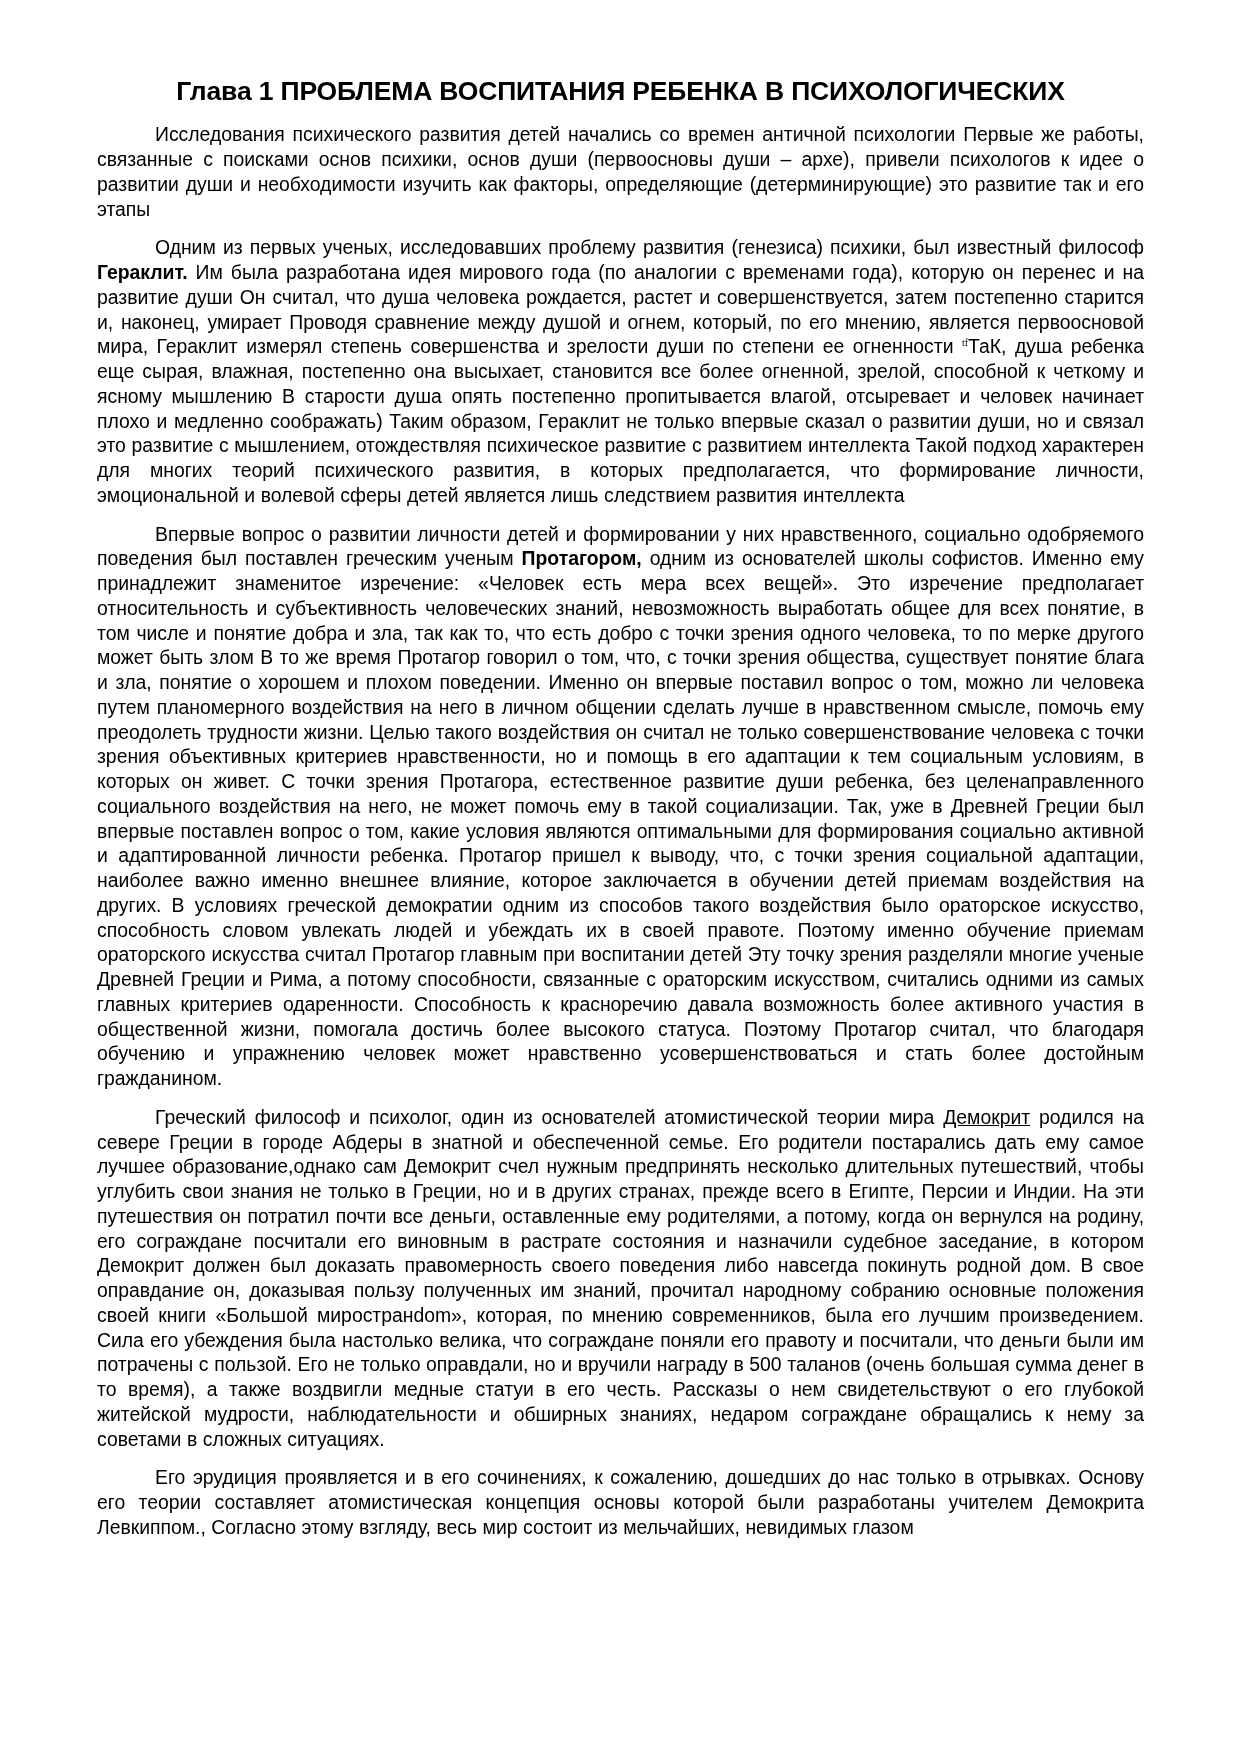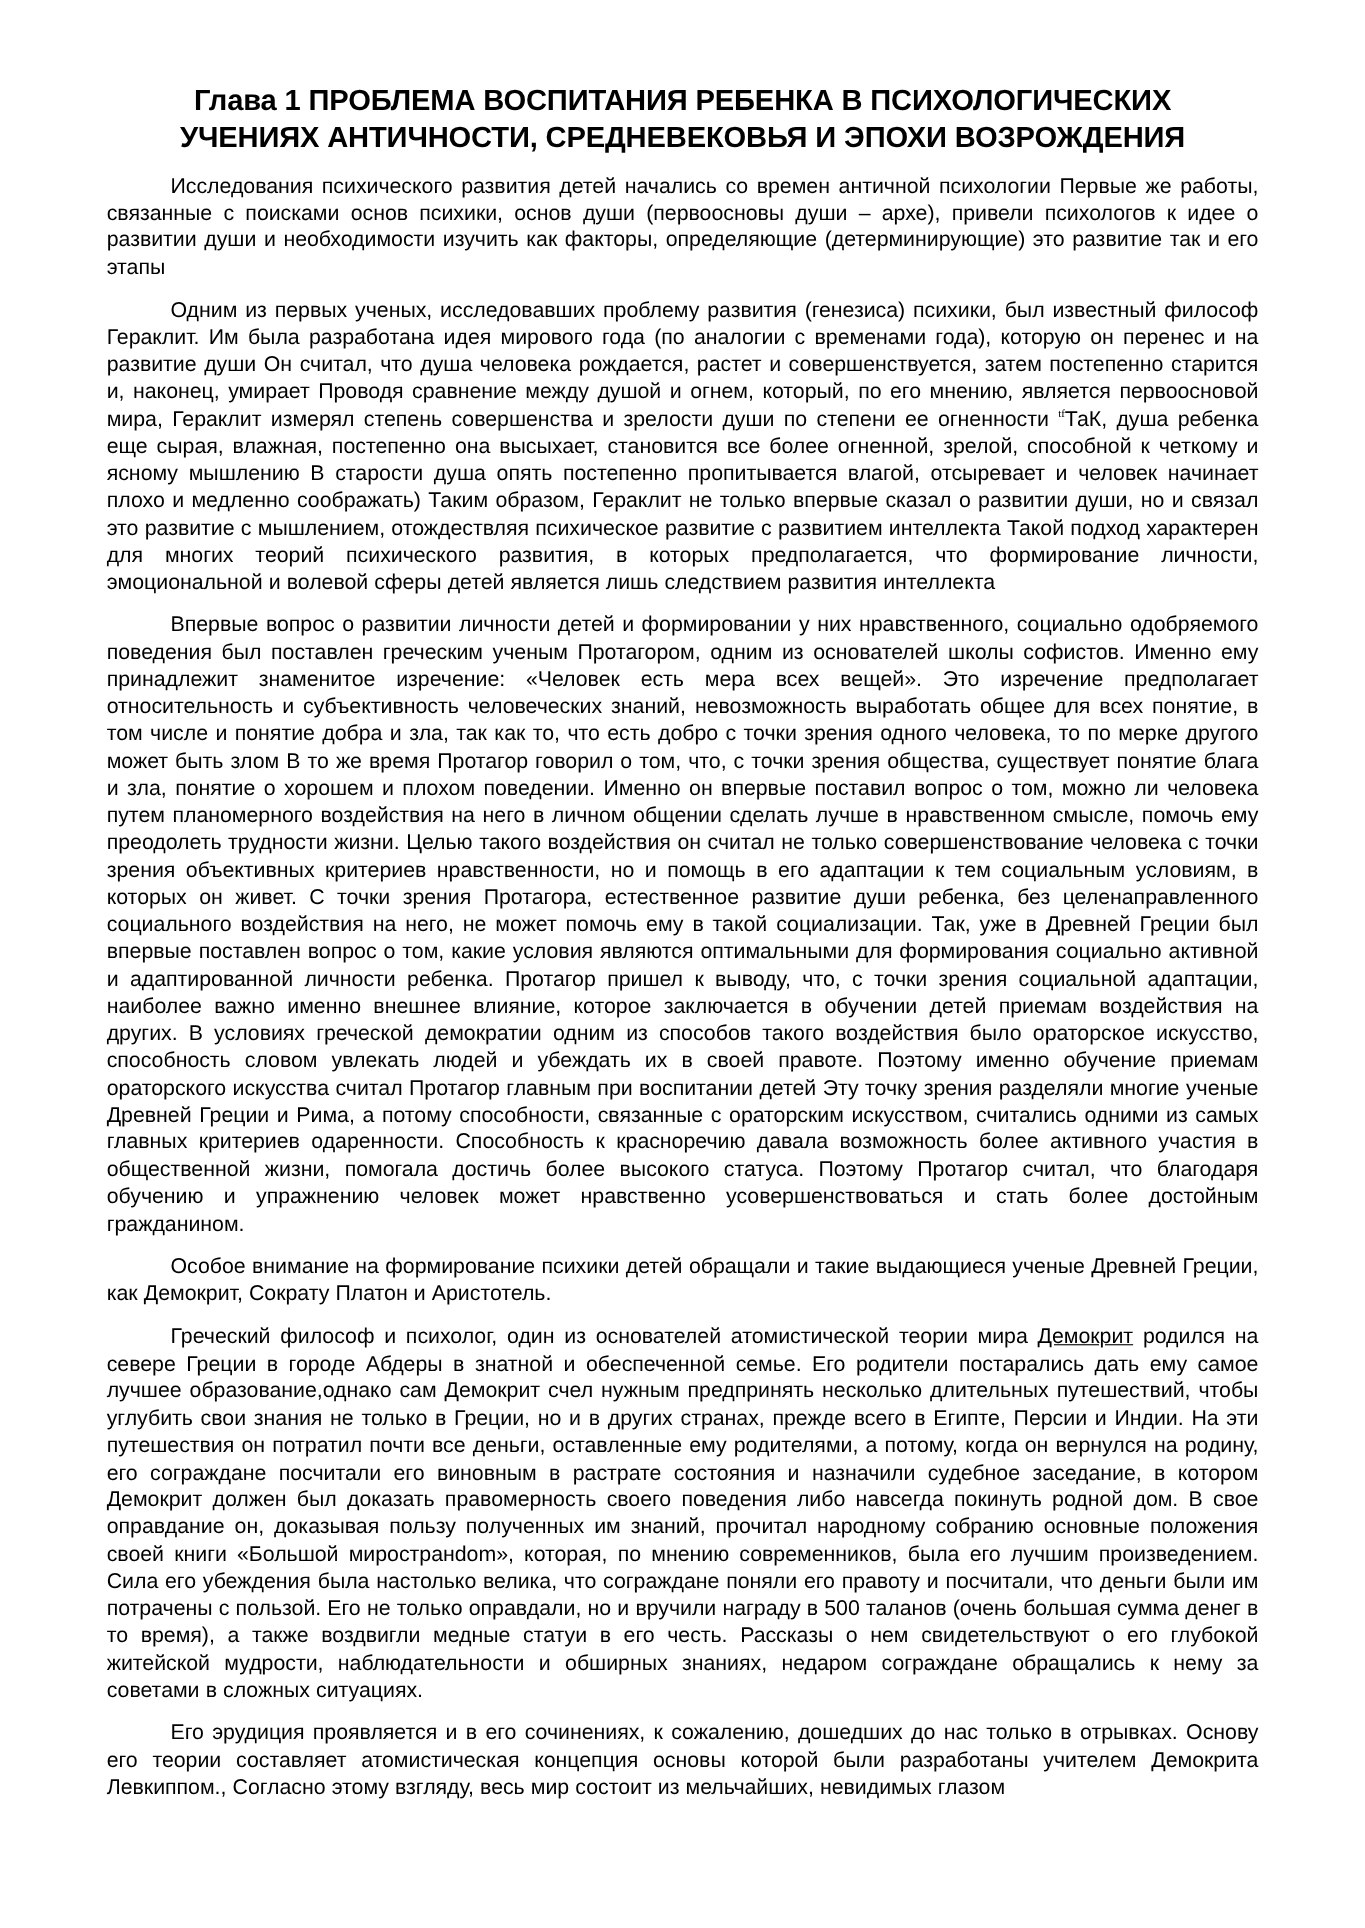--- a/index.html
+++ b/index.html
@@ -44,43 +44,41 @@
     line-height: 1.2755;
     text-align: justify;
     text-justify: inter-word;
     margin: 14px;
     text-indent: 58px;
     letter-spacing: -0.02px;
     word-spacing: 0.2px;
     -webkit-hyphens: none;
     hyphens: none;
   }
-  .b { font-weight: normal; }
+  .b { font-weight: bold; }
   .bu { font-weight: normal; text-decoration: underline; }
   .sup {
     font-size: 10px;
     vertical-align: super;
     line-height: 0;
     font-family: Liberation Serif, serif;
   }
 </style>
 </head>
 <body>
 
 <div class="page">
 
   <h1 class="doc-title">
     <span>Глава 1 ПРОБЛЕМА ВОСПИТАНИЯ РЕБЕНКА В ПСИХОЛОГИЧЕСКИХ</span>
     <br>
-    <span>УЧЕНИЯХ АНТИЧНОСТИ, СРЕДНЕВЕКОВЬЯ И ЭПОХИ ВОЗРОЖДЕНИЯ</span>
   </h1>
 
 
   <div>
     <p class="body-par"><span>Исследования психического развития детей начались со времен античной психологии Первые же работы, связанные с поисками основ психики, основ души (первоосновы души – архе), привели психологов к идее о развитии души и необходимости изучить как факторы, определяющие (детерминирующие) это развитие так и его этапы</span></p>
     <p class="body-par"><span>Одним из первых ученых, исследовавших проблему развития (генезиса) психики, был известный философ </span><span class="b">Гераклит.</span><span> Им была разработана идея мирового года (по аналогии с временами года), которую он перенес и на развитие души Он считал, что душа человека рождается, растет и совершенствуется, затем постепенно старится и, наконец, умирает Проводя сравнение между душой и огнем, который, по его мнению, является первоосновой мира, Гераклит измерял степень совершенства и зрелости души по степени ее огненности </span><sup class="sup">tf</sup><span>ТаК, душа ребенка еще сырая, влажная, постепенно она высыхает, становится все более огненной, зрелой, способной к четкому и ясному мышлению В старости душа опять постепенно пропитывается влагой, отсыревает и человек начинает плохо и медленно соображать) Таким образом, Гераклит не только впервые сказал о развитии души, но и связал это развитие с мышлением, отождествляя психическое развитие с развитием интеллекта Такой подход характерен для многих теорий психического развития, в которых предполагается, что формирование личности, эмоциональной и волевой сферы детей является лишь следствием развития интеллекта</span></p>
     <p class="body-par"><span>Впервые вопрос о развитии личности детей и формировании у них нравственного, социально одобряемого поведения был поставлен греческим ученым </span><span class="b">Протагором,</span><span> одним из основателей школы софистов. Именно ему принадлежит знаменитое изречение: «Человек есть мера всех вещей». Это изречение предполагает относительность и субъективность человеческих знаний, невозможность выработать общее для всех понятие, в том числе и понятие добра и зла, так как то, что есть добро с точки зрения одного человека, то по мерке другого может быть злом В то же время Протагор говорил о том, что, с точки зрения общества, существует понятие блага и зла, понятие о хорошем и плохом поведении. Именно он впервые поставил вопрос о том, можно ли человека путем планомерного воздействия на него в личном общении сделать лучше в нравственном смысле, помочь ему преодолеть трудности жизни. Целью такого воздействия он считал не только совершенствование человека с точки зрения объективных критериев нравственности, но и помощь в его адаптации к тем социальным условиям, в которых он живет. С точки зрения Протагора, естественное развитие души ребенка, без целенаправленного социального воздействия на него, не может помочь ему в такой социализации. Так, уже в Древней Греции был впервые поставлен вопрос о том, какие условия являются оптимальными для формирования социально активной и адаптированной личности ребенка. Протагор пришел к выводу, что, с точки зрения социальной адаптации, наиболее важно именно внешнее влияние, которое заключается в обучении детей приемам воздействия на других. В условиях греческой демократии одним из способов такого воздействия было ораторское искусство, способность словом увлекать людей и убеждать их в своей правоте. Поэтому именно обучение приемам ораторского искусства считал Протагор главным при воспитании детей Эту точку зрения разделяли многие ученые Древней Греции и Рима, а потому способности, связанные с ораторским искусством, считались одними из самых главных критериев одаренности. Способность к красноречию давала возможность более активного участия в общественной жизни, помогала достичь более высокого статуса. Поэтому Протагор считал, что благодаря обучению и упражнению человек может нравственно усовершенствоваться и стать более достойным гражданином.</span></p>
-    <p class="body-par"><span>Особое внимание на формирование психики детей обращали и такие выдающиеся ученые Древней Греции, как Демокрит, Сократу Платон и Аристотель.</span></p>
     <p class="body-par"><span>Греческий философ и психолог, один из основателей атомистической теории мира </span><span class="bu">Демокрит</span><span> родился на севере Греции в городе Абдеры в знатной и обеспеченной семье. Его родители постарались дать ему самое лучшее образование,однако сам Демокрит счел нужным предпринять несколько длительных путешествий, чтобы углубить свои знания не только в Греции, но и в других странах, прежде всего в Египте, Персии и Индии. На эти путешествия он потратил почти все деньги, оставленные ему родителями, а потому, когда он вернулся на родину, его сограждане посчитали его виновным в растрате состояния и назначили судебное заседание, в котором Демокрит должен был доказать правомерность своего поведения либо навсегда покинуть родной дом. В свое оправдание он, доказывая пользу полученных им знаний, прочитал народному собранию основные положения своей книги «Большой миространdom», которая, по мнению современников, была его лучшим произведением. Сила его убеждения была настолько велика, что сограждане поняли его правоту и посчитали, что деньги были им потрачены с пользой. Его не только оправдали, но и вручили награду в 500 таланов (очень большая сумма денег в то время), а также воздвигли медные статуи в его честь. Рассказы о нем свидетельствуют о его глубокой житейской мудрости, наблюдательности и обширных знаниях, недаром сограждане обращались к нему за советами в сложных ситуациях.</span></p>
     <p class="body-par"><span>Его эрудиция проявляется и в его сочинениях, к сожалению, дошедших до нас только в отрывках. Основу его теории составляет атомистическая концепция  основы которой были разработаны учителем Демокрита Левкиппом., Согласно этому взгляду, весь мир состоит из мельчайших, невидимых глазом</span></p>
   </div>
 
 </div>
 
 </body></html>

